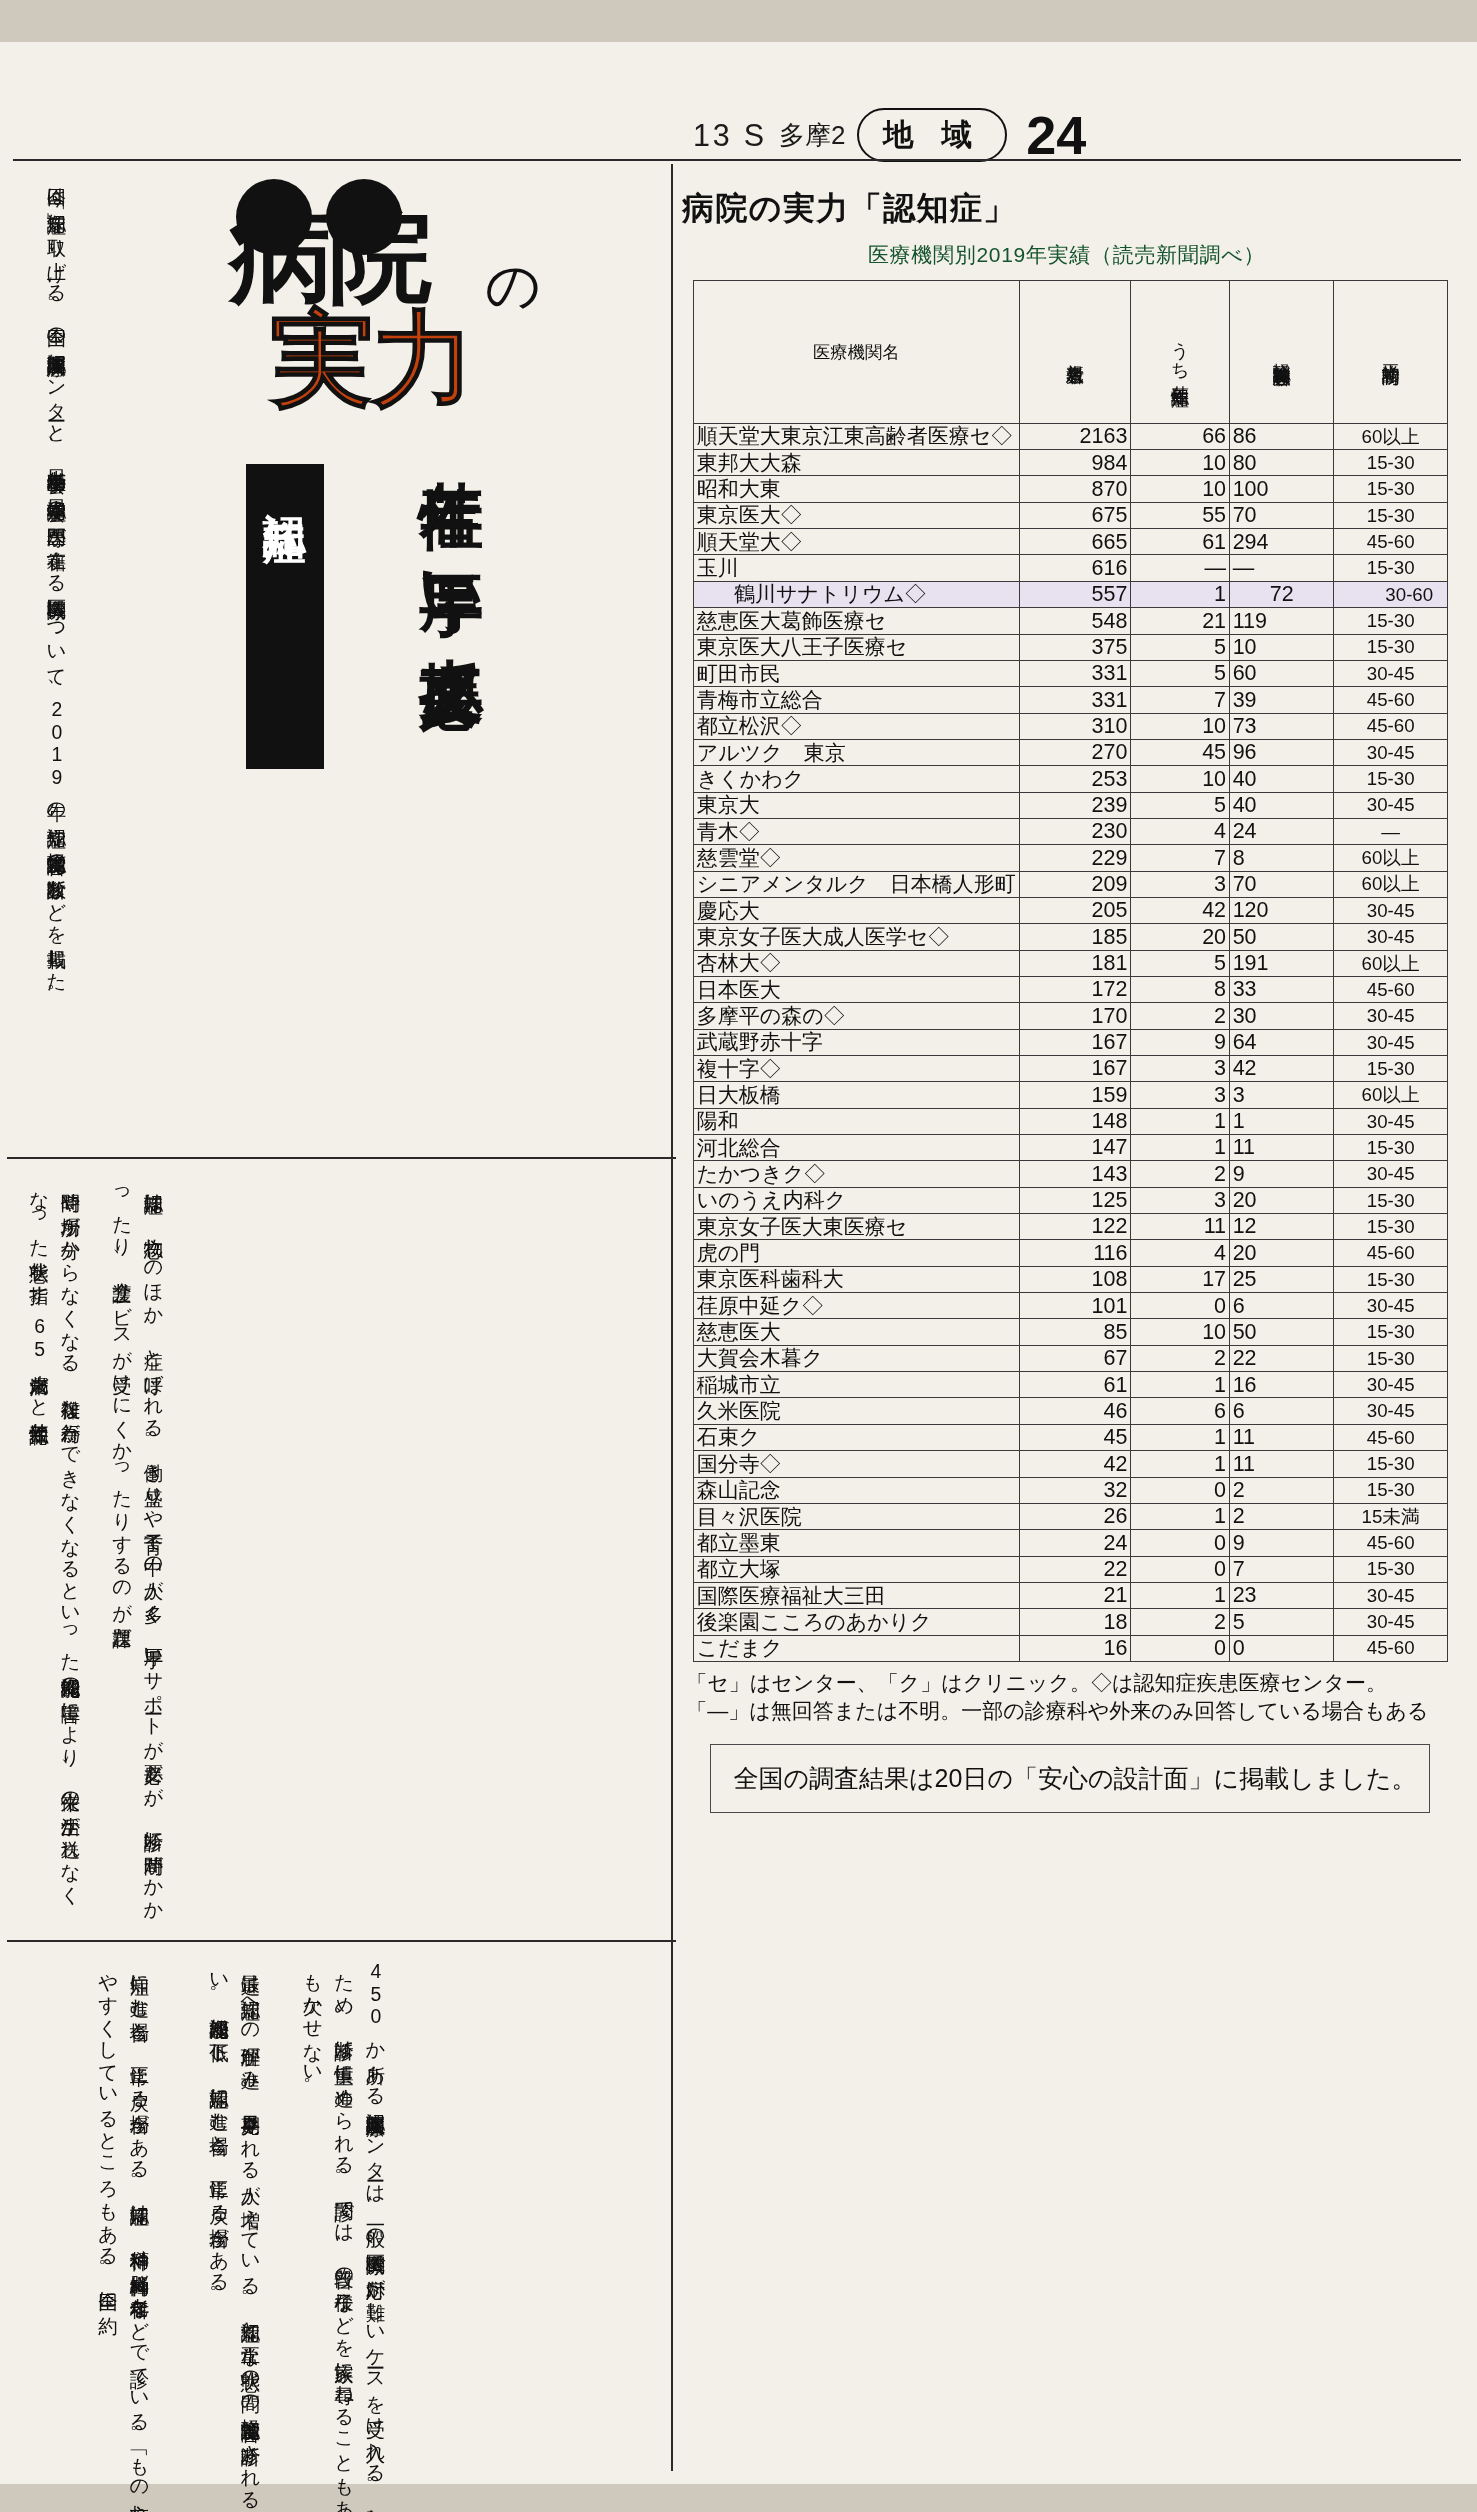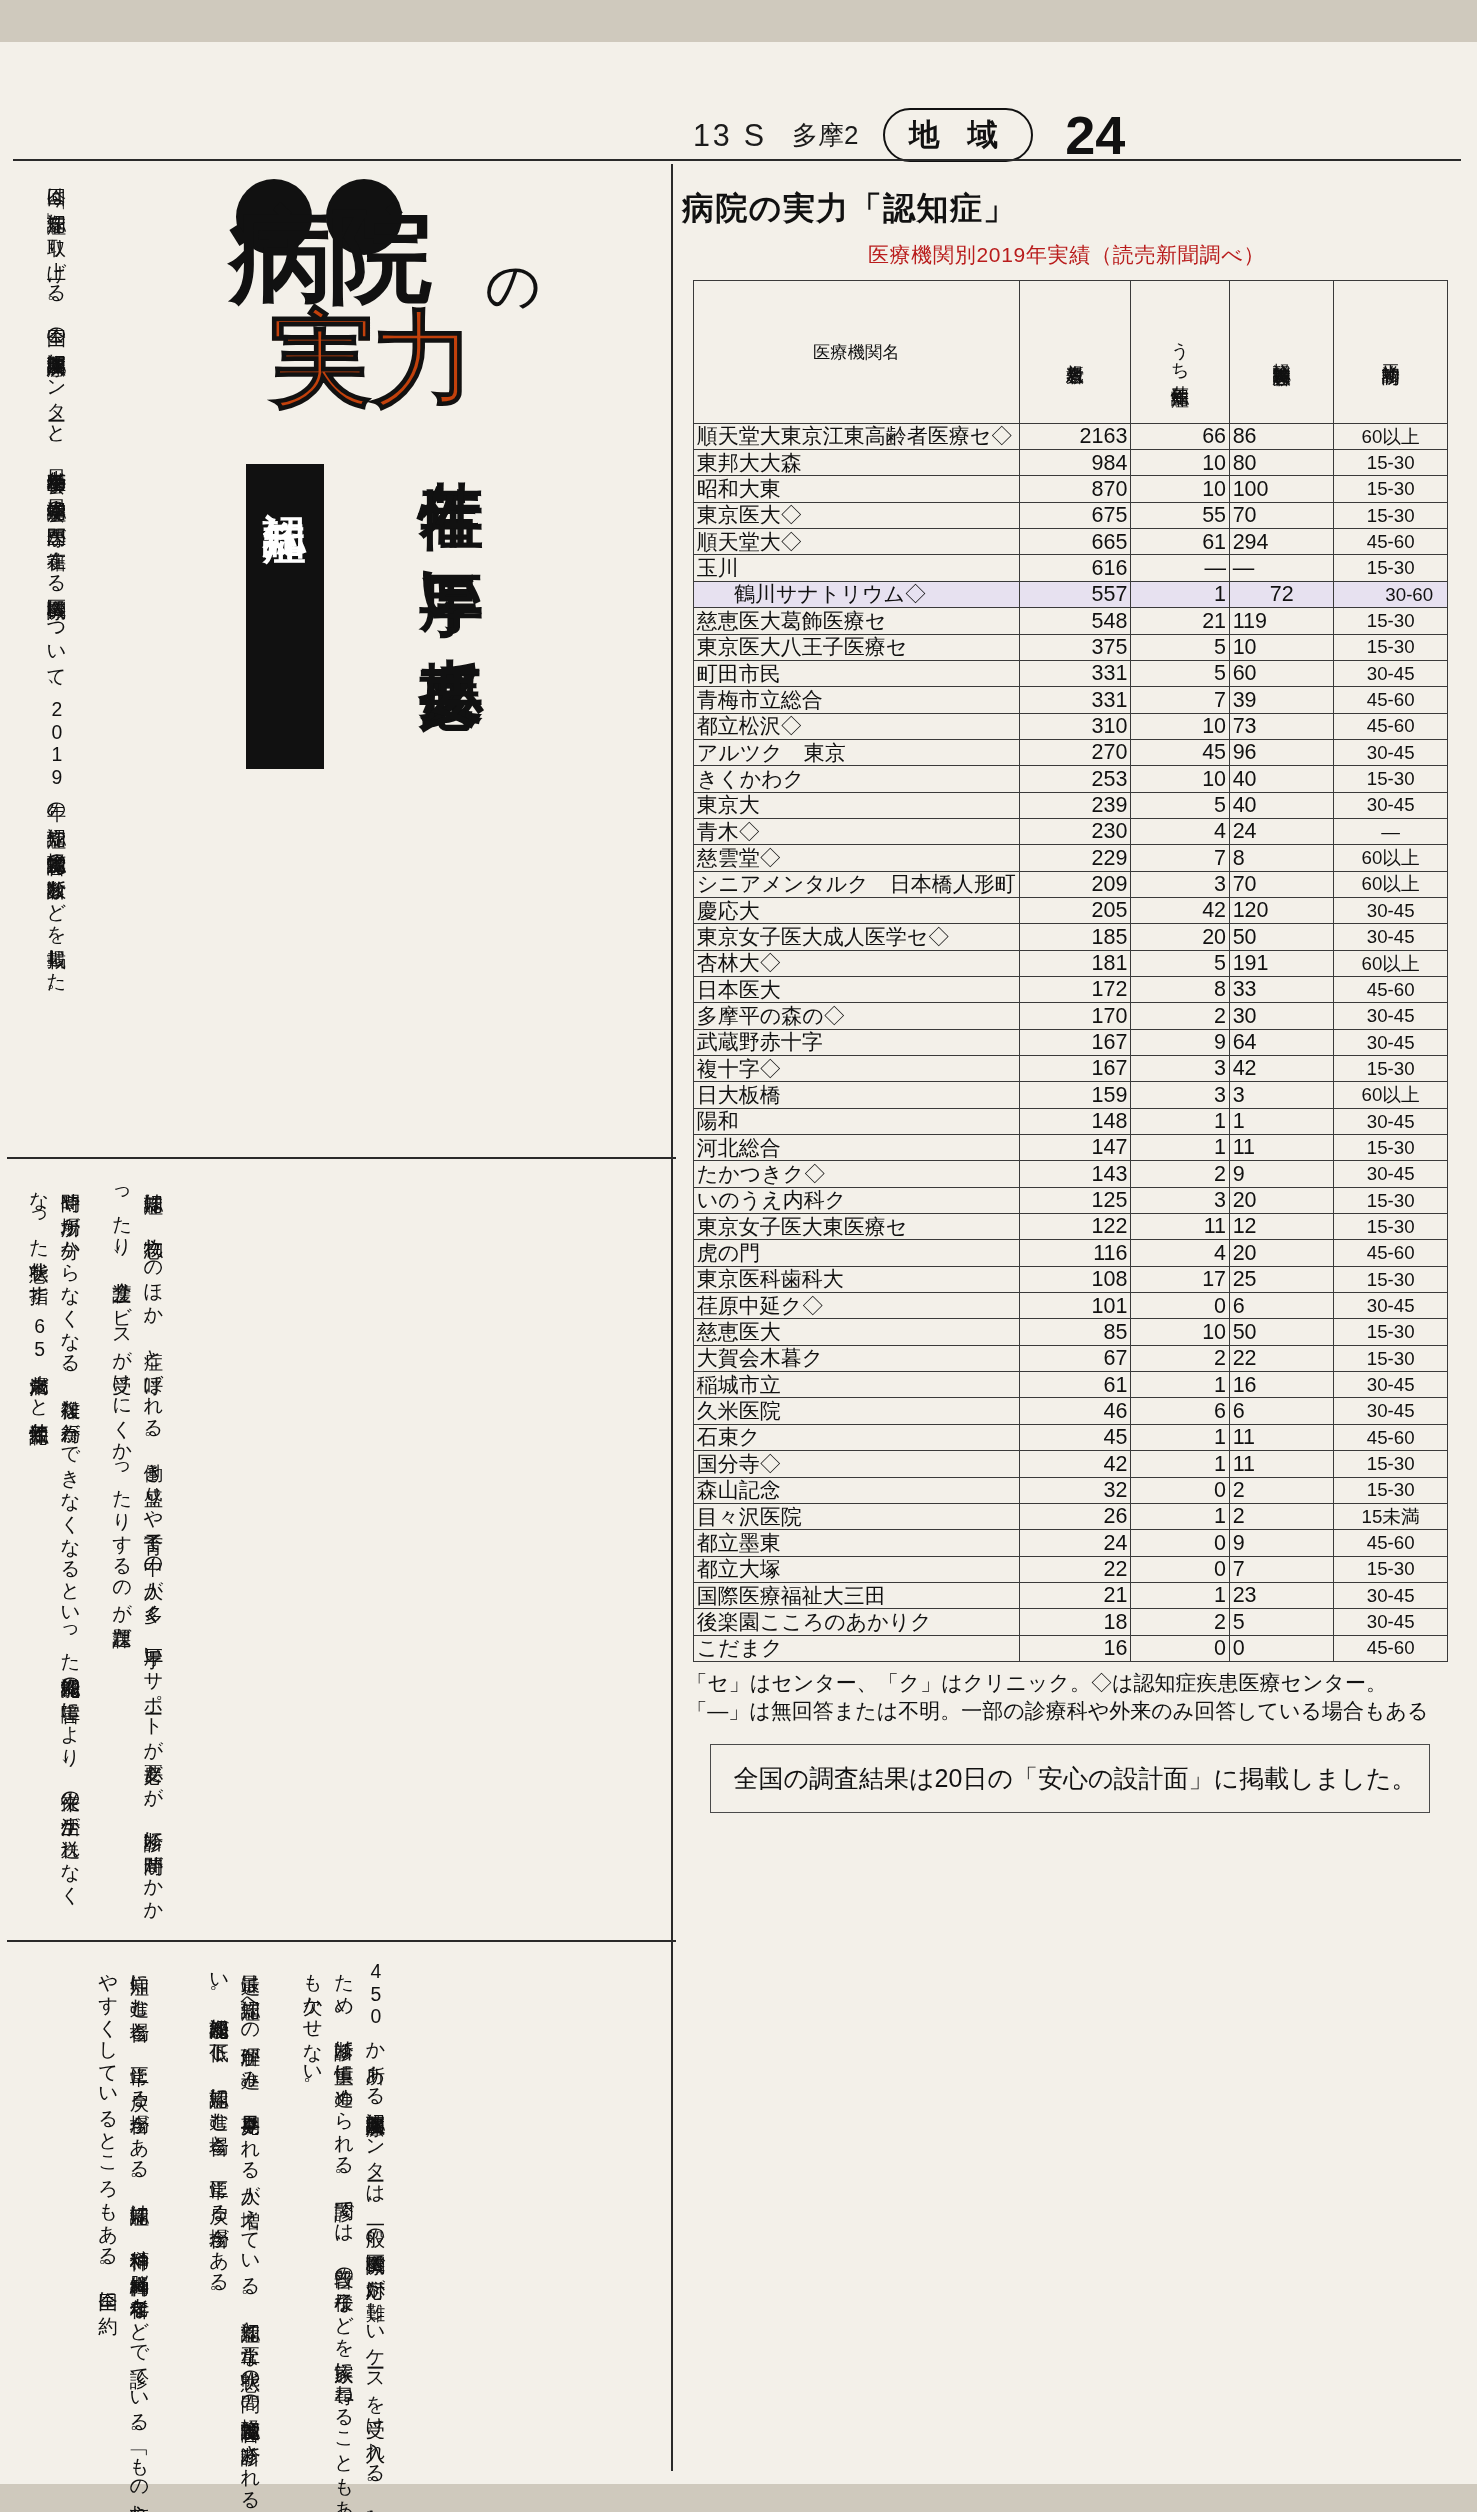--- a/index.html
+++ b/index.html
@@ -19,21 +19,21 @@
     position:absolute;left:0;top:0;width:1477px;height:42px;
     background:#cfc9bd;
   }
   .paper-edge-bottom{
     position:absolute;left:0;bottom:0;width:1477px;height:28px;
     background:#cfc9bd;
   }
   
   #hdr{
     position:absolute; left:693px; top:97px; width:762px; height:76px;
-    display:flex; align-items:center; gap:25px;
+    display:flex; align-items:center; gap:12px;
   }
   #hdr .pgcode{font-size:30.5px; letter-spacing:2.8px; color:#1b1b1b;}
   #hdr .section{font-size:26px; color:#1b1b1b;}
   #hdr .regionbox{
     border:2.8px solid #111; border-radius:28px;
     padding:4.2px 23.6px; font-size:30.5px; letter-spacing:9.7px;
     font-weight:bold; color:#111; background:#f3f0e9;
   }
   #hdr .pageno{font-size:54px; font-weight:bold; color:#111; margin-left:7px;}
   .rule-top{
@@ -41,21 +41,21 @@
   }
   
   #right{
     position:absolute; left:682px; top:179px; width:769px;
   }
   #tbl-title{
     font-size:32px; font-weight:bold; color:#111; letter-spacing:1.4px;
     margin-top:8.3px;
   }
   #tbl-sub{
-    text-align:center; font-size:21px; color:#b91c1c; margin-top:9.7px; letter-spacing:0.7px;
+    text-align:center; font-size:21px; color:#14532d; margin-top:9.7px; letter-spacing:0.7px;
   }
   table.data{
     border-collapse:collapse; width:755px; margin-top:11px; margin-left:11px;
     font-size:18.7px; color:#111;
   }
   table.data th, table.data td{
     border:1.4px solid #3a3a3a;
     padding:1.4px 2.8px;
     line-height:1.05;
   }

